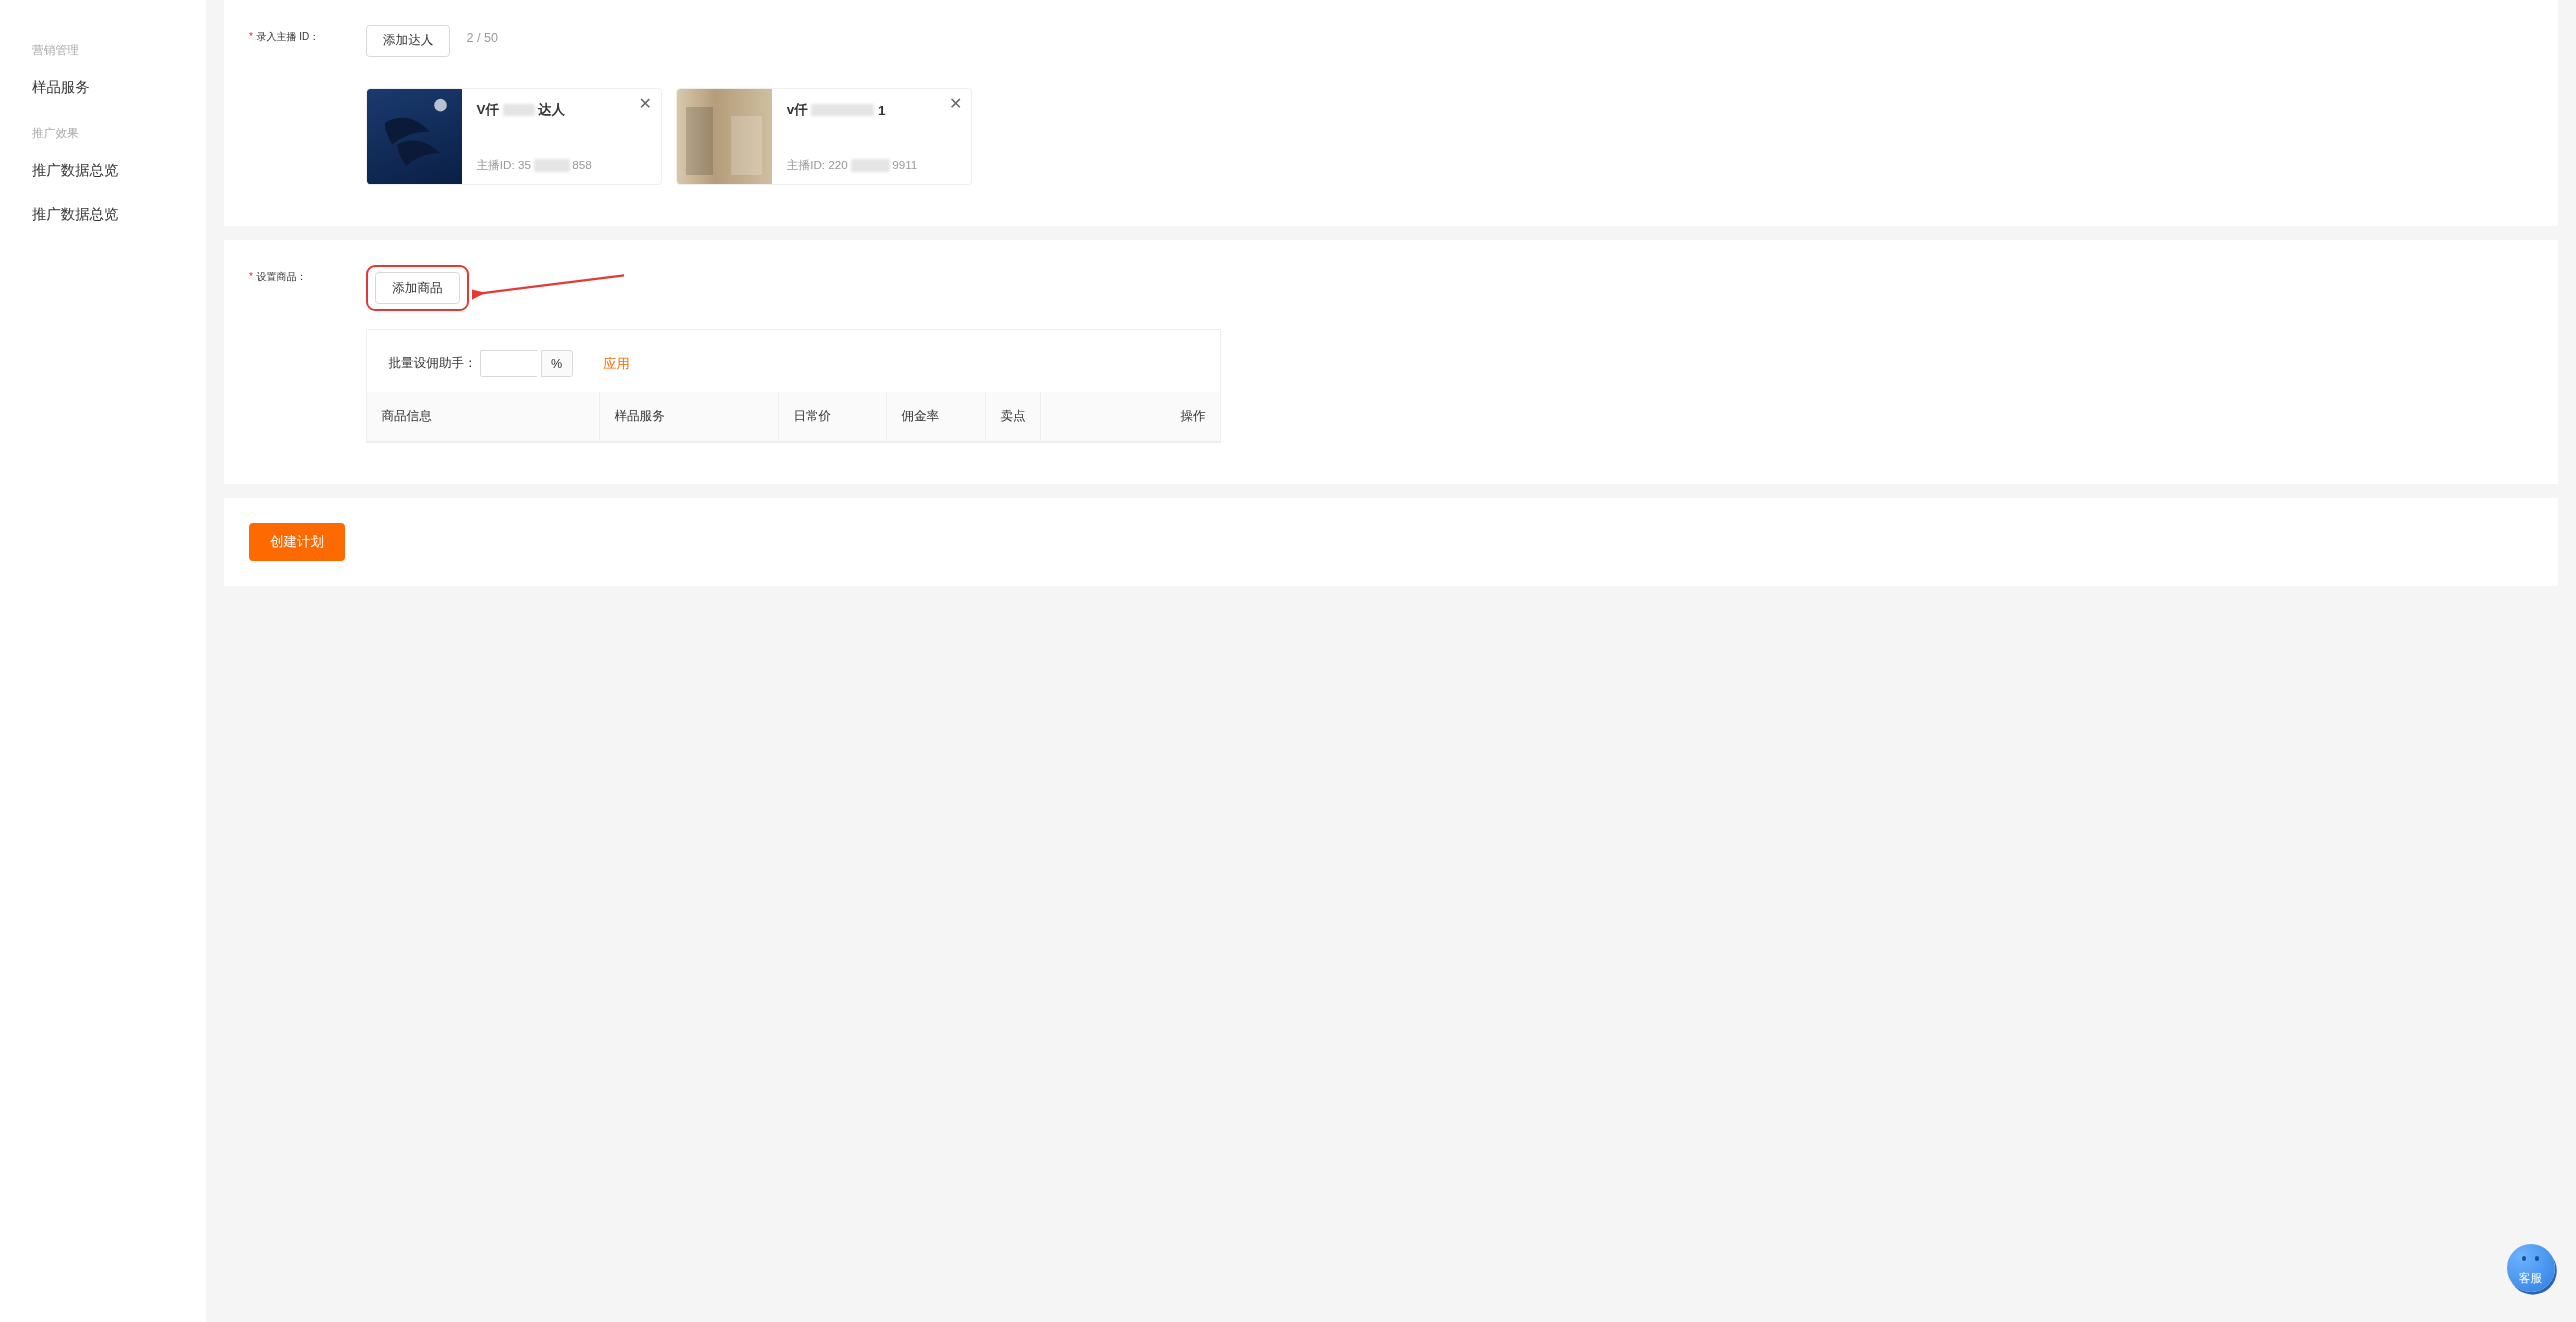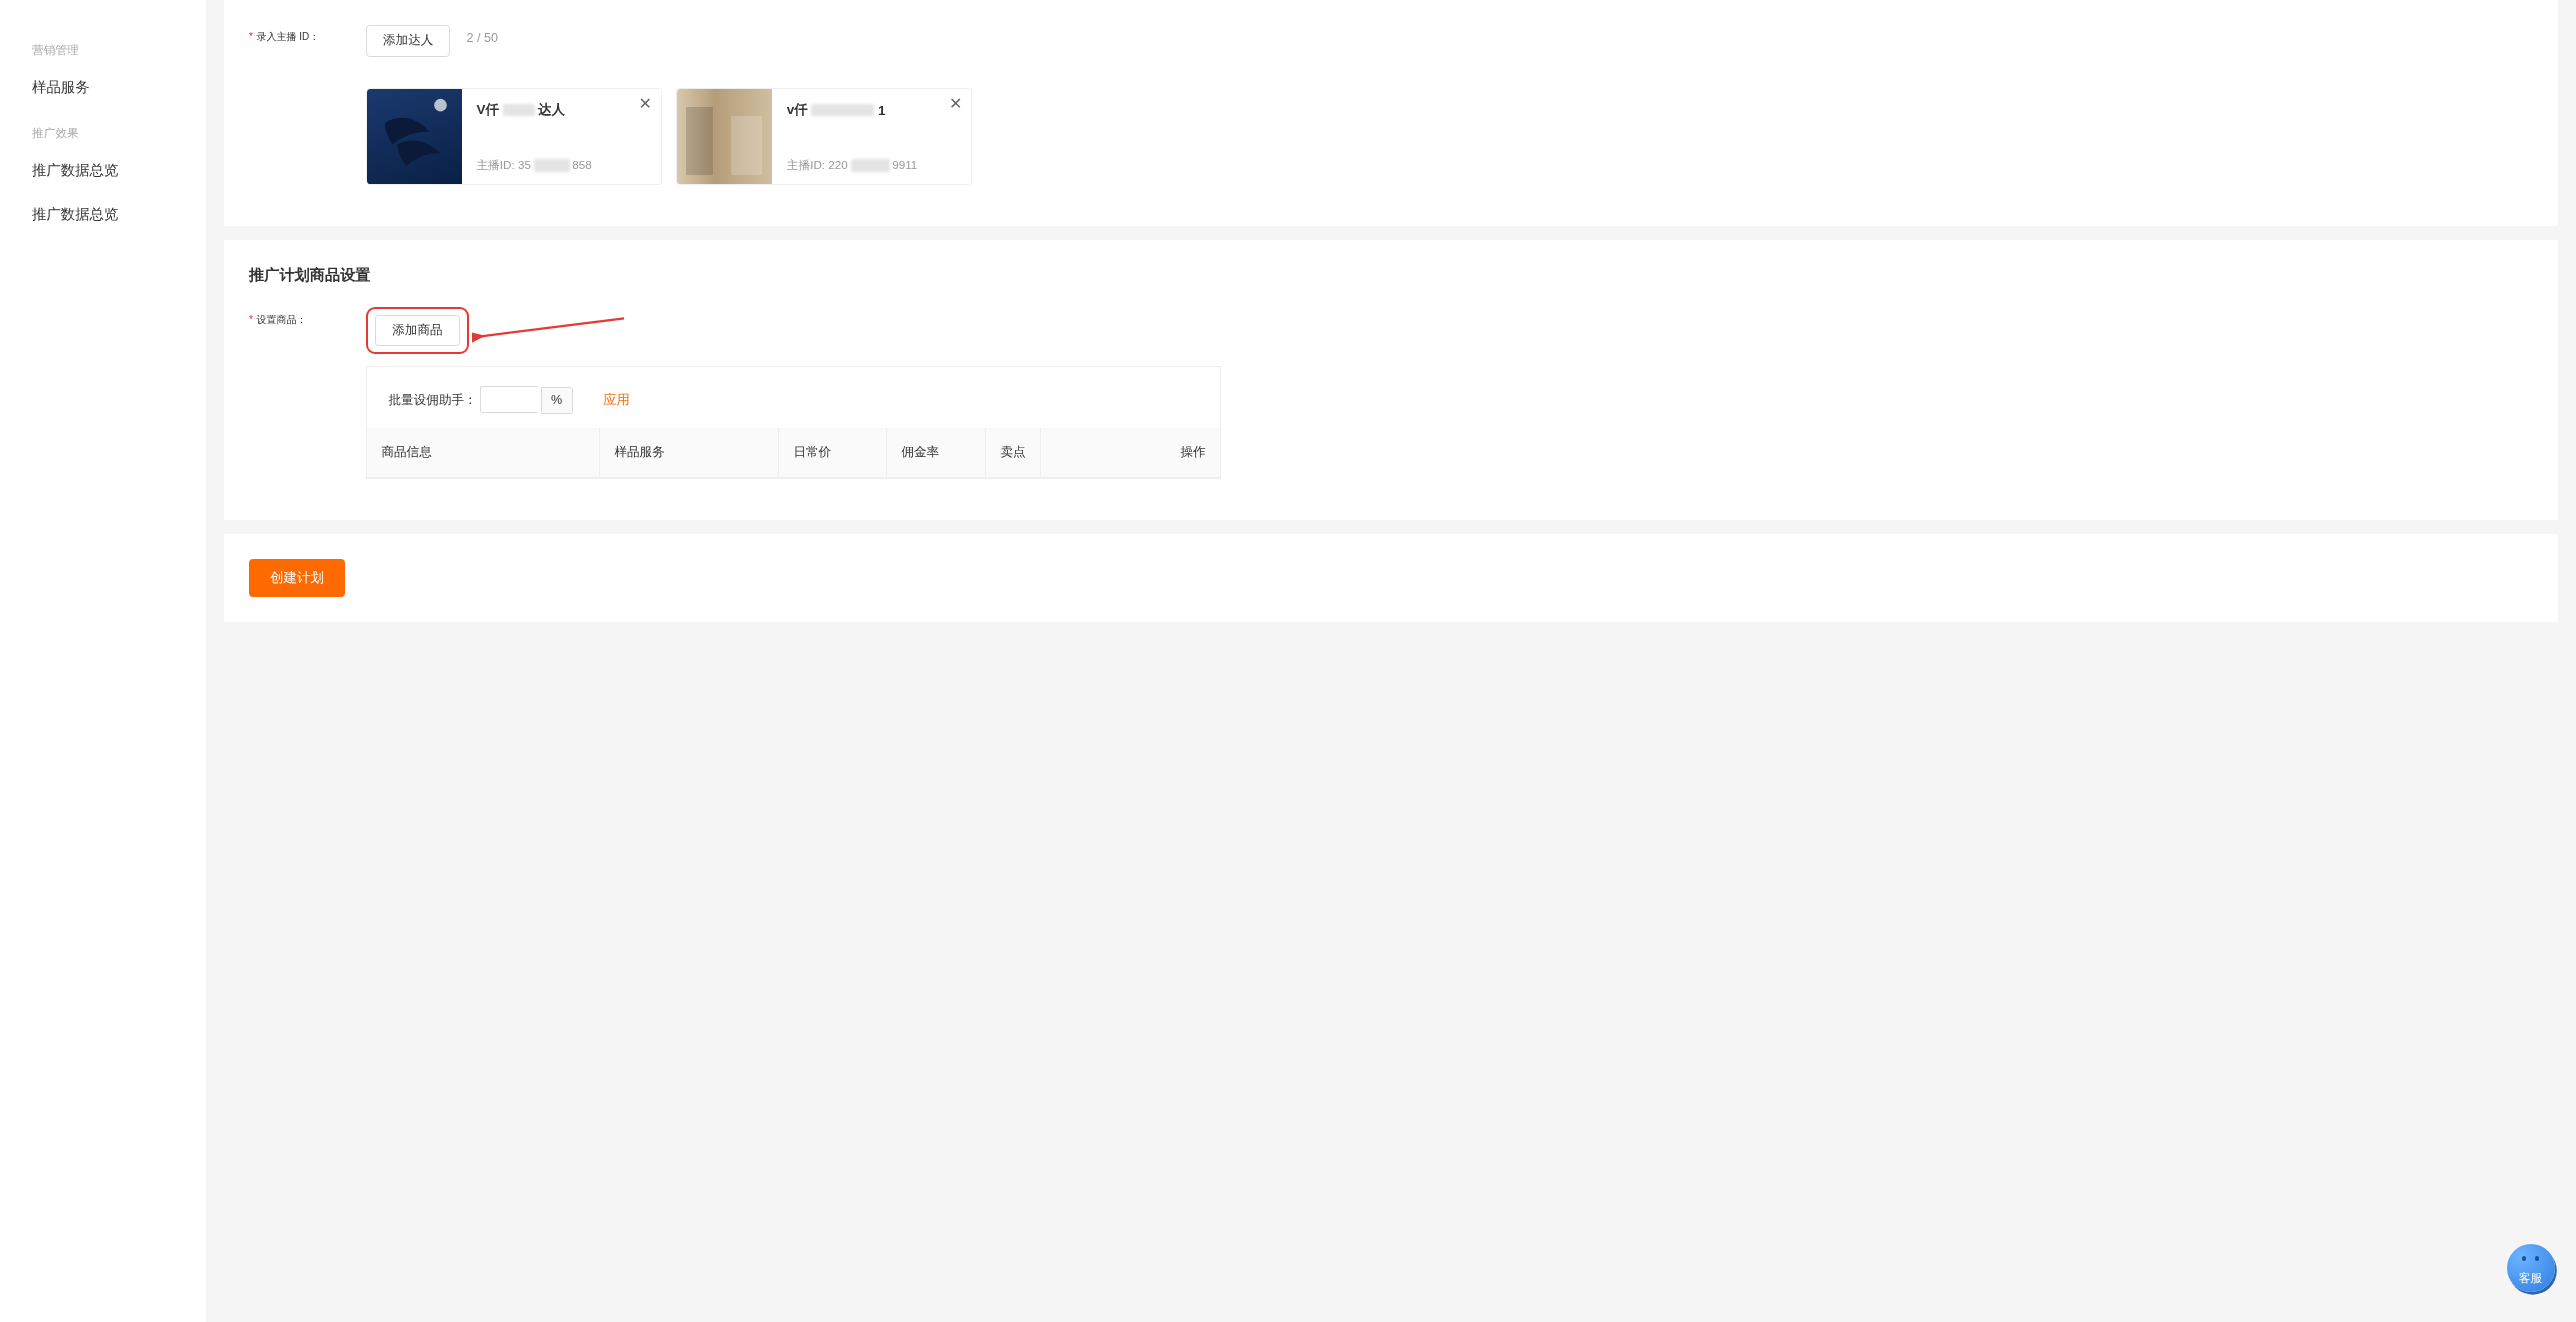--- a/index.html
+++ b/index.html
@@ -208,21 +208,21 @@
       justify-content: center;
       width: 32px;
       height: 27px;
       border: 0.9px solid #d9d9d9;
       border-radius: 0 2.7px 2.7px 0;
       background:#fafafa;
     }
 
     .table-wrap {
       border: 0.9px solid #eee;
-      margin-top: 12px;
+      margin-top: 18px;
     }
     .table-head {
       display: flex;
       background: #fafafa;
       border-bottom: 0.9px solid #eee;
       font-size: 12.6px;
       color: #333;
     }
     .th {
       padding: 16px 14.4px;
@@ -330,21 +330,20 @@
               </div>
             </div>
             <button class="card-close">✕</button>
           </div>
         </div>
       </div>
     </div>
   </section>
 
   <section class="panel">
-    <h2 class="section-title">推广计划商品设置</h2>
 
     <div class="form-row">
       <div class="form-label required">设置商品：</div>
       <div>
         <div class="highlight-box">
           <button class="btn">添加商品</button>
           <svg class="arrow-svg" width="161" height="36" viewBox="0 0 180 40">
             <defs>
               <marker id="ah" markerWidth="10" markerHeight="10" refX="2" refY="3" orient="auto">
                 <path d="M8,0 L0,3 L8,6 Z" fill="#e53935"></path>

